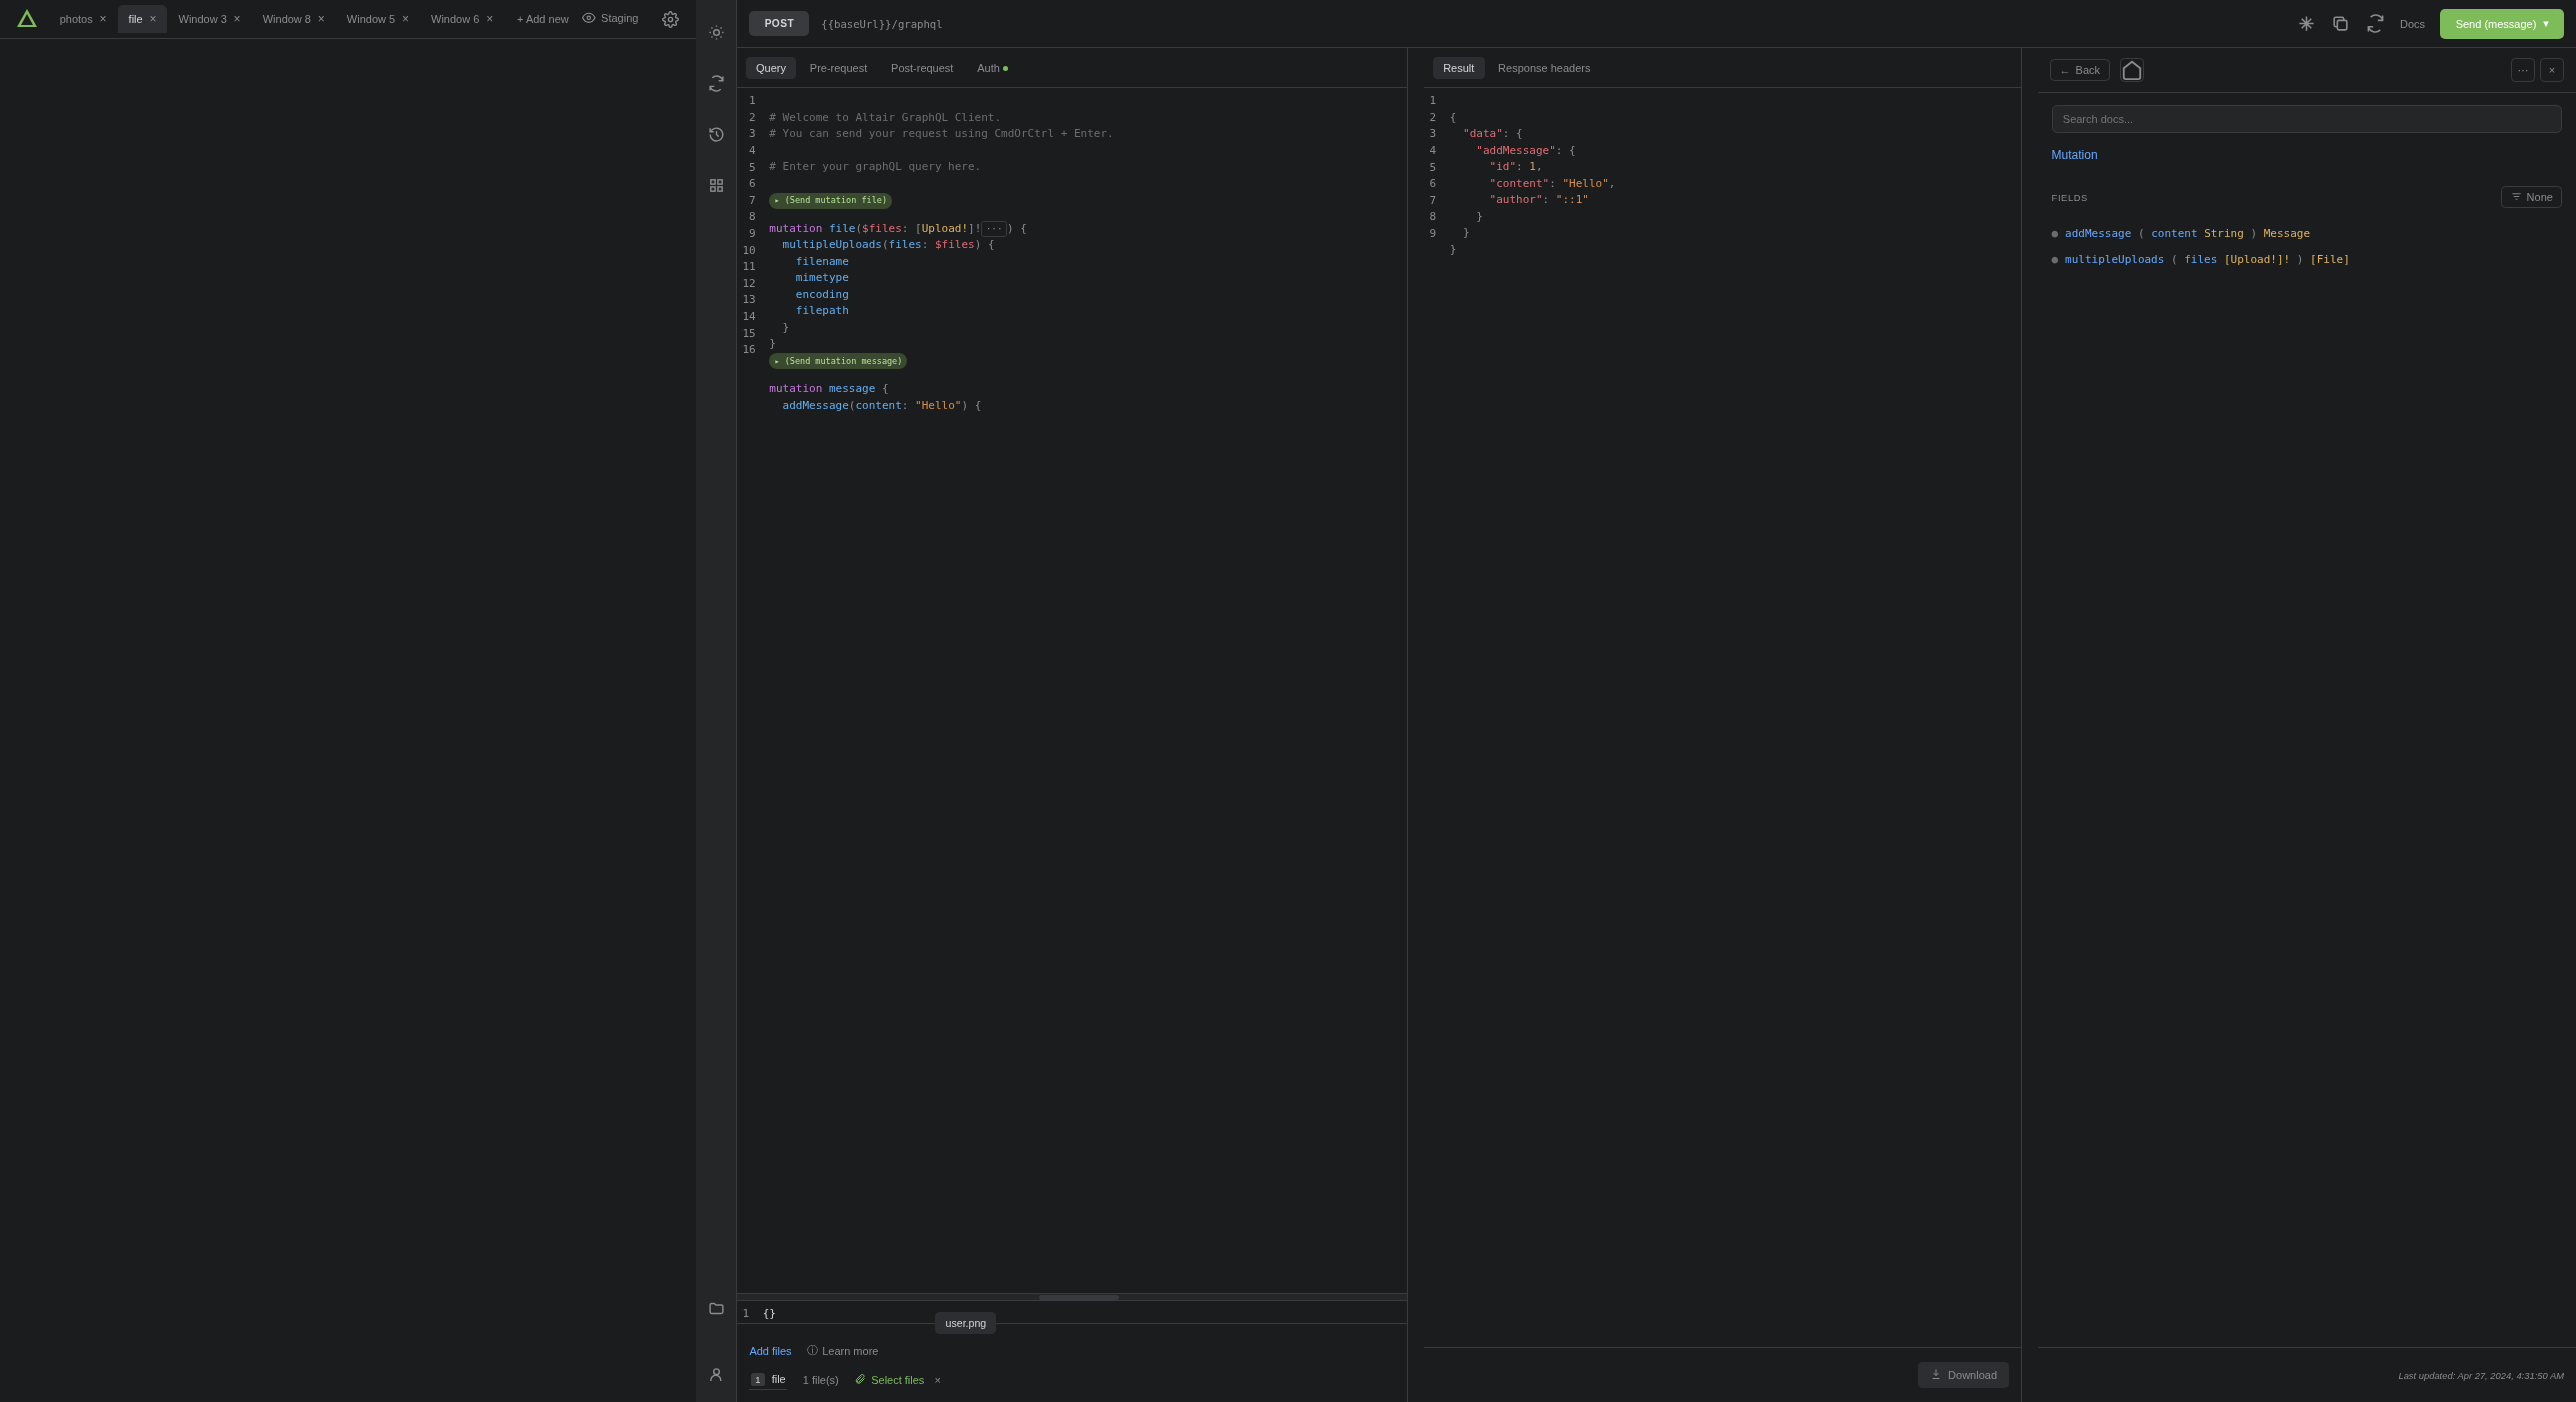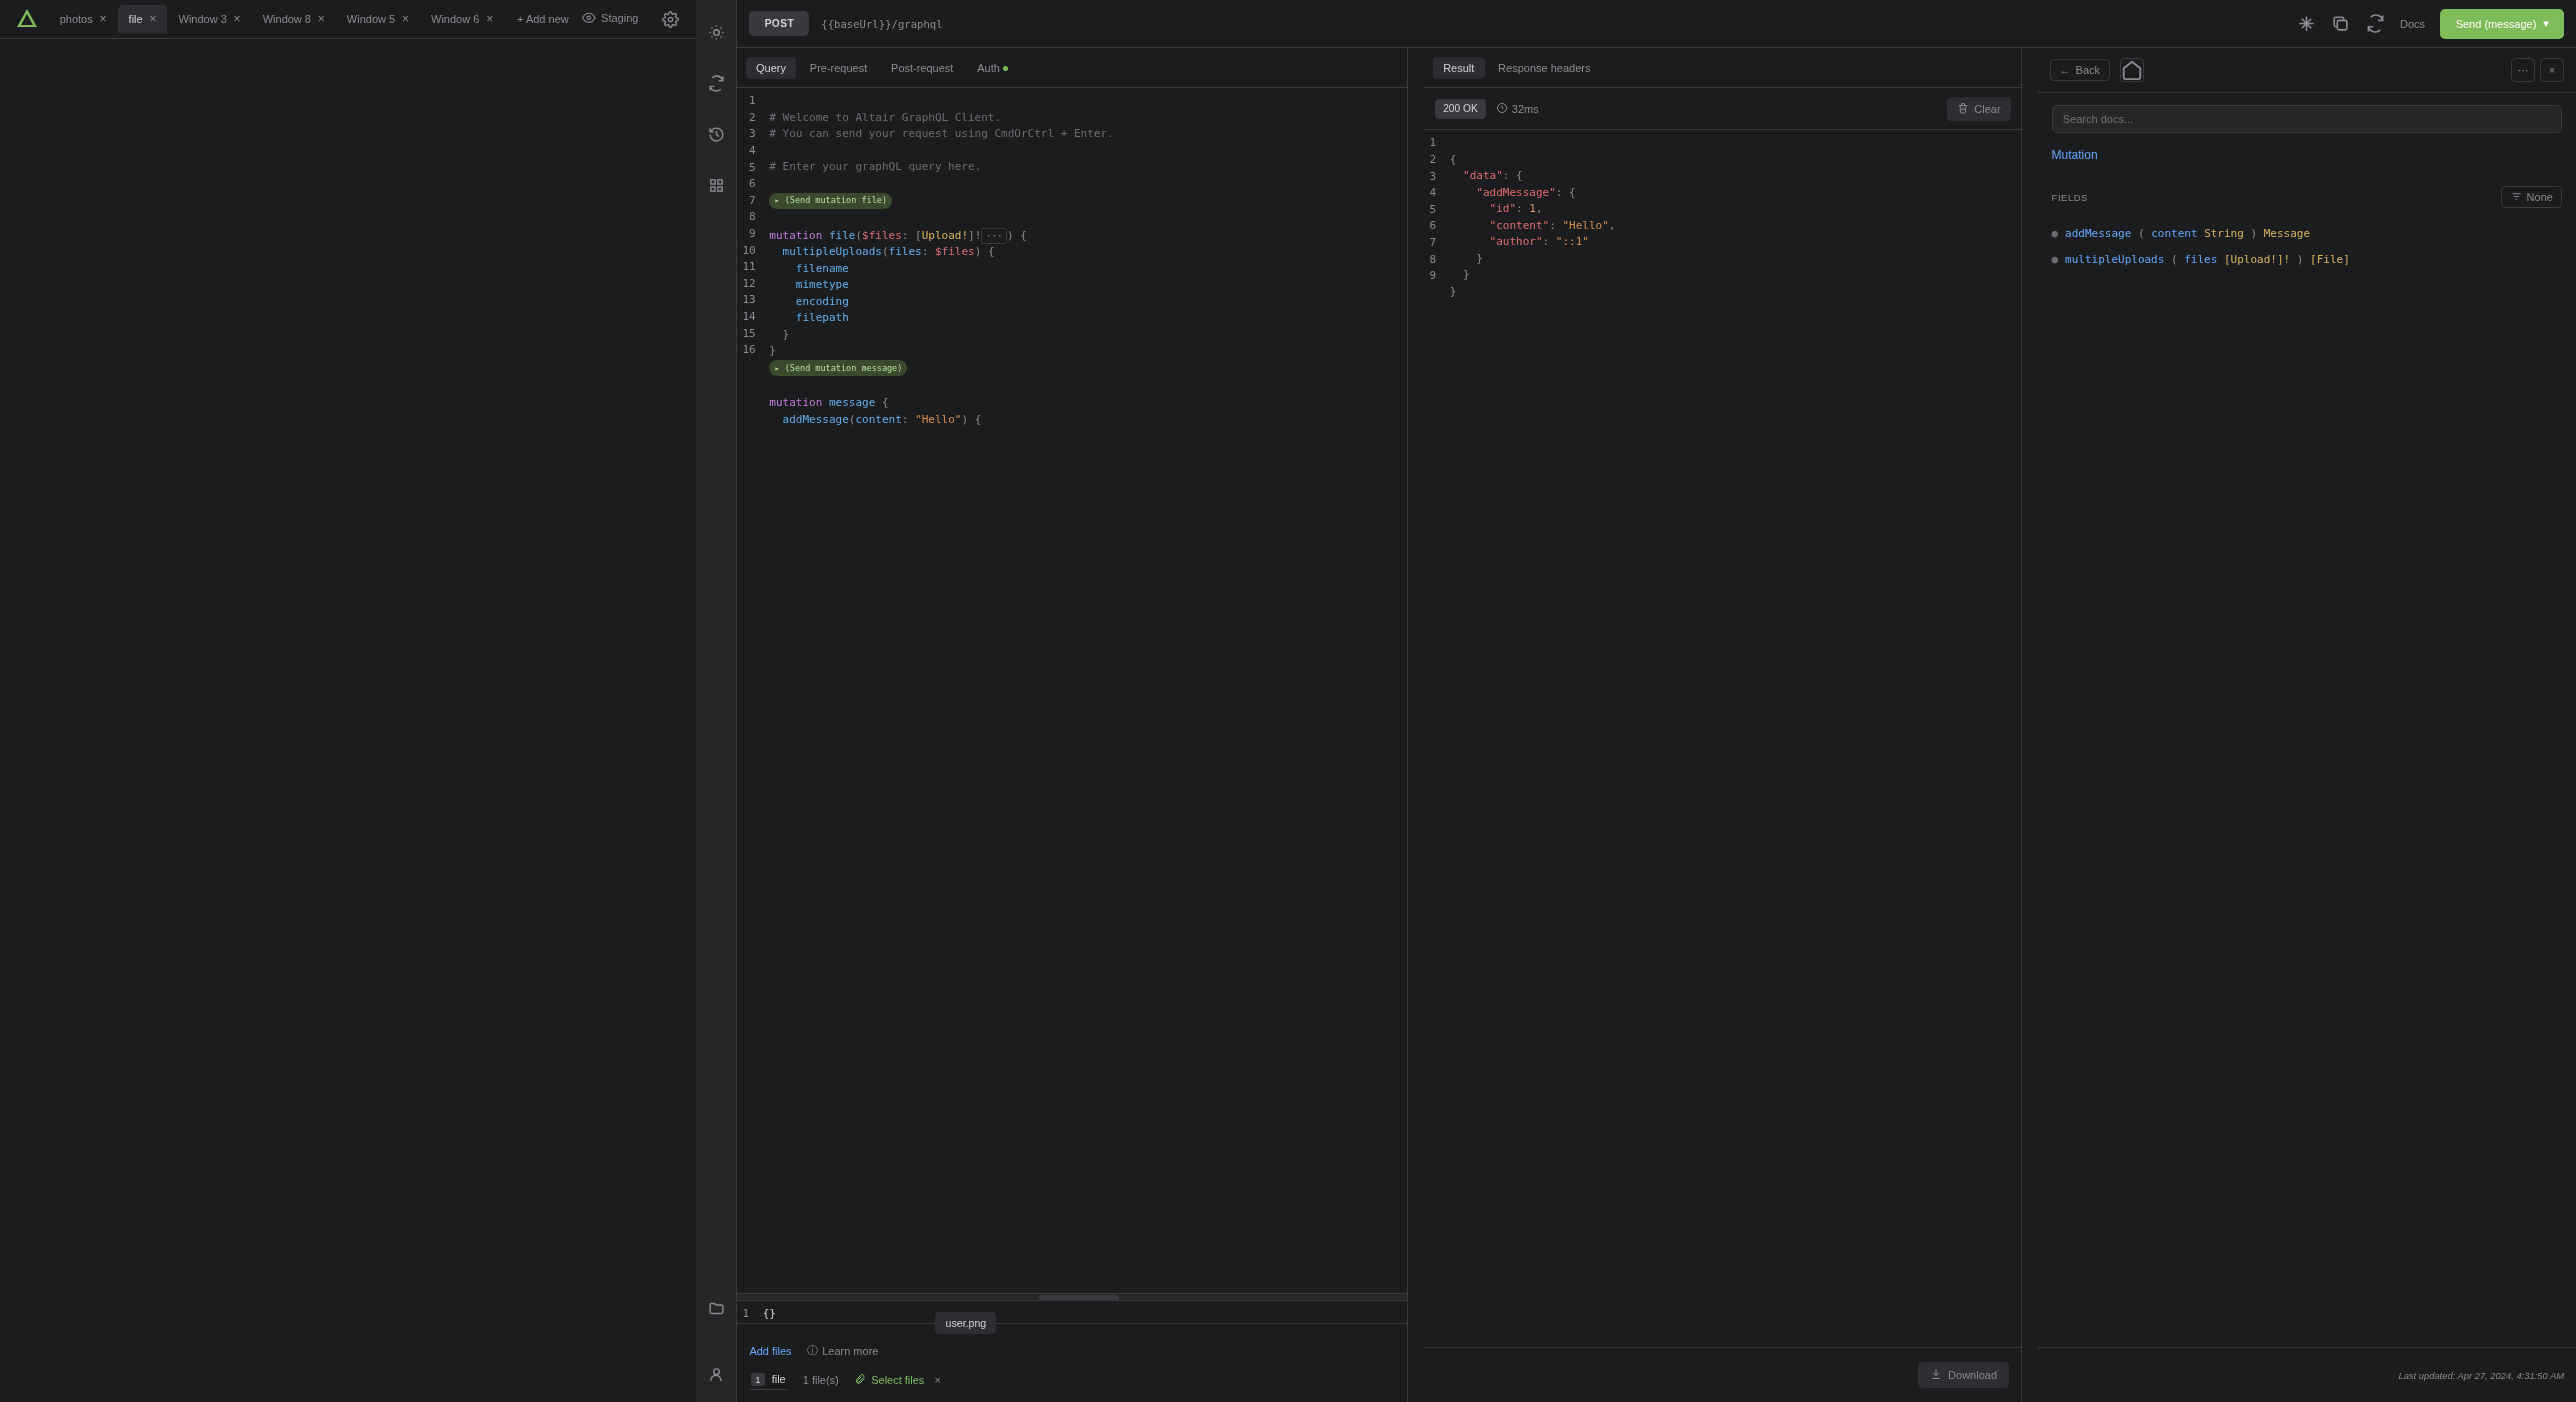--- a/index.html
+++ b/index.html
@@ -59,21 +59,21 @@
 .code { padding: 5.1px 6.8px; flex: 1; white-space: pre; }
 .cm { color: var(--comment); }
 .kw { color: var(--keyword); }
 .ty { color: var(--type); }
 .st { color: var(--string); }
 .pn { color: var(--text-dim); }
 .fd { color: var(--field); }
 .vr { color: var(--prop); }
 .nm { color: var(--num); }
 .pr { color: var(--prop); }
-.badge-send { display: inline-block; background: #3a4a2e; color: #b8e09a; font-size: 8.5px; padding: 1.7px 5.1px; border-radius: 8px; margin-bottom: 19px; }
+.badge-send { display: inline-block; background: #3a4a2e; color: #b8e09a; font-size: 8.5px; padding: 1.7px 5.1px; border-radius: 8px; margin-bottom: 12px; }
 .badge-send::before { content: "▸ "; }
 .ellips { display: inline-block; border: 0.9px solid var(--border); border-radius: 2.6px; padding: 0 3.4px; color: var(--text-dim); font-size: 9.4px; }
 .var-sec { border-top: 0.9px solid var(--border); }
 .var-hdr { padding: 5.1px 8.5px; font-size: 9.4px; letter-spacing: .08em; color: var(--text-dim); font-family: ui-monospace, Menlo, monospace; }
 .hscroll { height: 6.8px; border-top: 0.9px solid var(--border); background: var(--bg2); position: relative; }
 .hscroll-thumb { position: absolute; top: 0.9px; height: 5.1px; background: var(--bg4); border-radius: 2.6px; }
 .status-row { display: flex; align-items: center; gap: 10.2px; padding: 8.5px 10.2px; border-bottom: 0.9px solid var(--border); }
 .status-pill { background: var(--bg4); color: var(--text); padding: 4.3px 8.5px; border-radius: 4.3px; font-size: 10.2px; }
 .time { color: var(--text-dim); display: flex; align-items: center; gap: 3.4px; }
 .clear-btn { margin-left: auto; background: var(--bg3); color: var(--text-dim); padding: 5.1px 10.2px; border-radius: 4.3px; display: flex; align-items: center; gap: 5.1px; }
@@ -312,36 +312,20 @@
                 <span class="x">×</span>
               </div>
           </div>
         </div>
 
         <div class="pane pane-mid">
           <div class="subtabs">
             <div class="subtab active">Result</div>
             <div class="subtab">Response headers</div>
           </div>
-          <div class="status-row">
-            <div class="status-pill">200 OK</div>
-            <div class="time">
-                <span><svg width="12" height="12" viewBox="0 0 24 24" fill="none" stroke="currentColor" stroke-width="2">
-                    <circle cx="12" cy="12" r="9"></circle>
-                    <path d="M12 7v5l3 2"></path>
-                  </svg></span>
-                <span>32ms</span>
-              </div>
-            <div class="clear-btn">
-                <span><svg width="12" height="12" viewBox="0 0 24 24" fill="none" stroke="currentColor" stroke-width="2">
-                    <path d="M4 7h16M10 11v6M14 11v6M6 7l1 13a2 2 0 0 0 2 2h6a2 2 0 0 0 2-2l1-13M9 7V4a1 1 0 0 1 1-1h4a1 1 0 0 1 1 1v3"></path>
-                  </svg></span>
-                <span>Clear</span>
-              </div>
-          </div>
           <div class="editor">
             <div class="gutter">
               <div>1</div>
                 <div>2</div>
                 <div>3</div>
                 <div>4</div>
                 <div>5</div>
                 <div>6</div>
                 <div>7</div>
                 <div>8</div>

